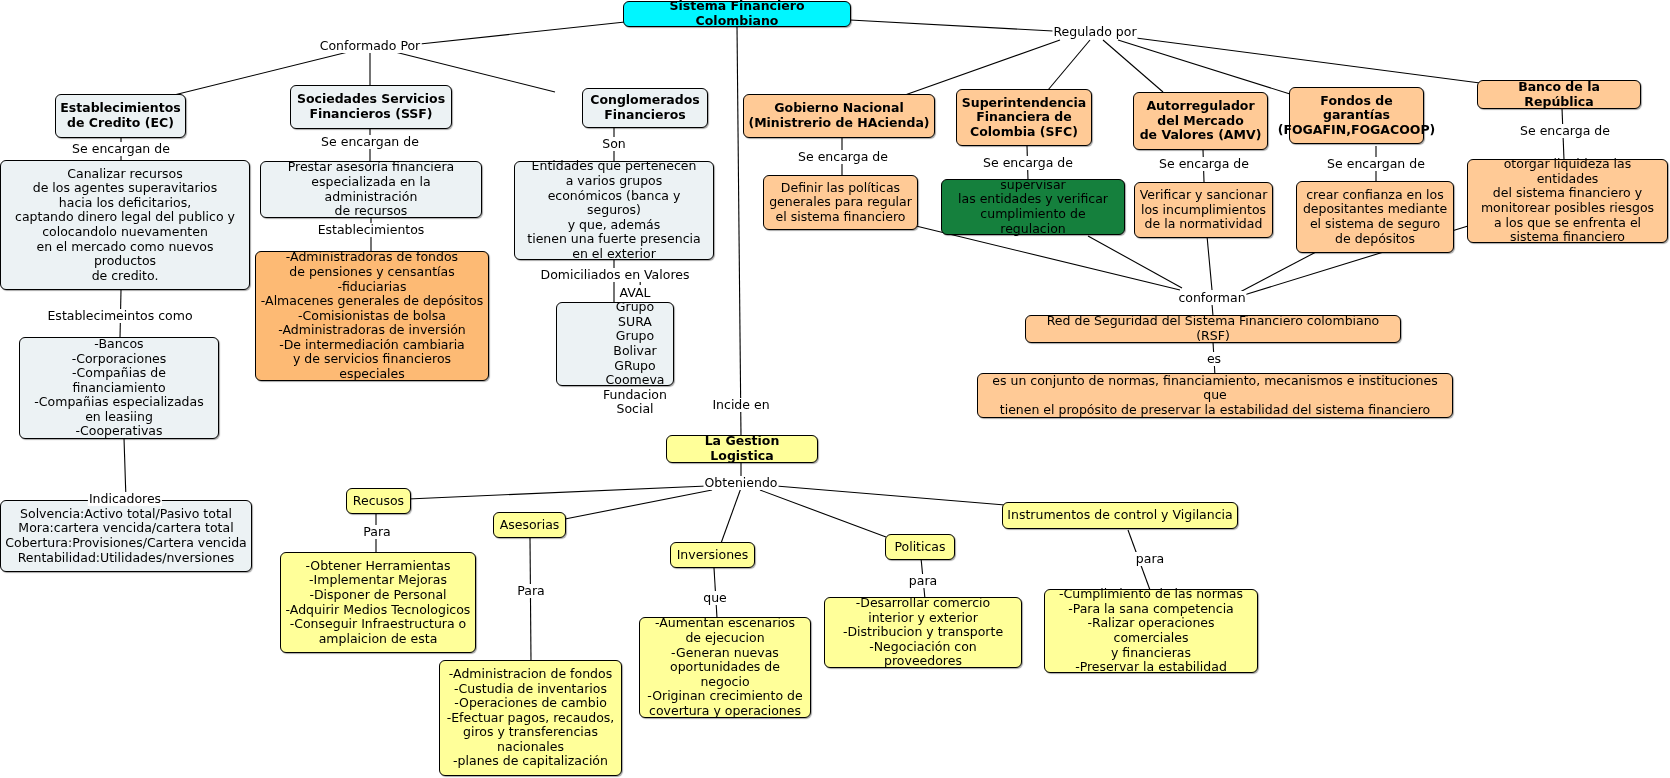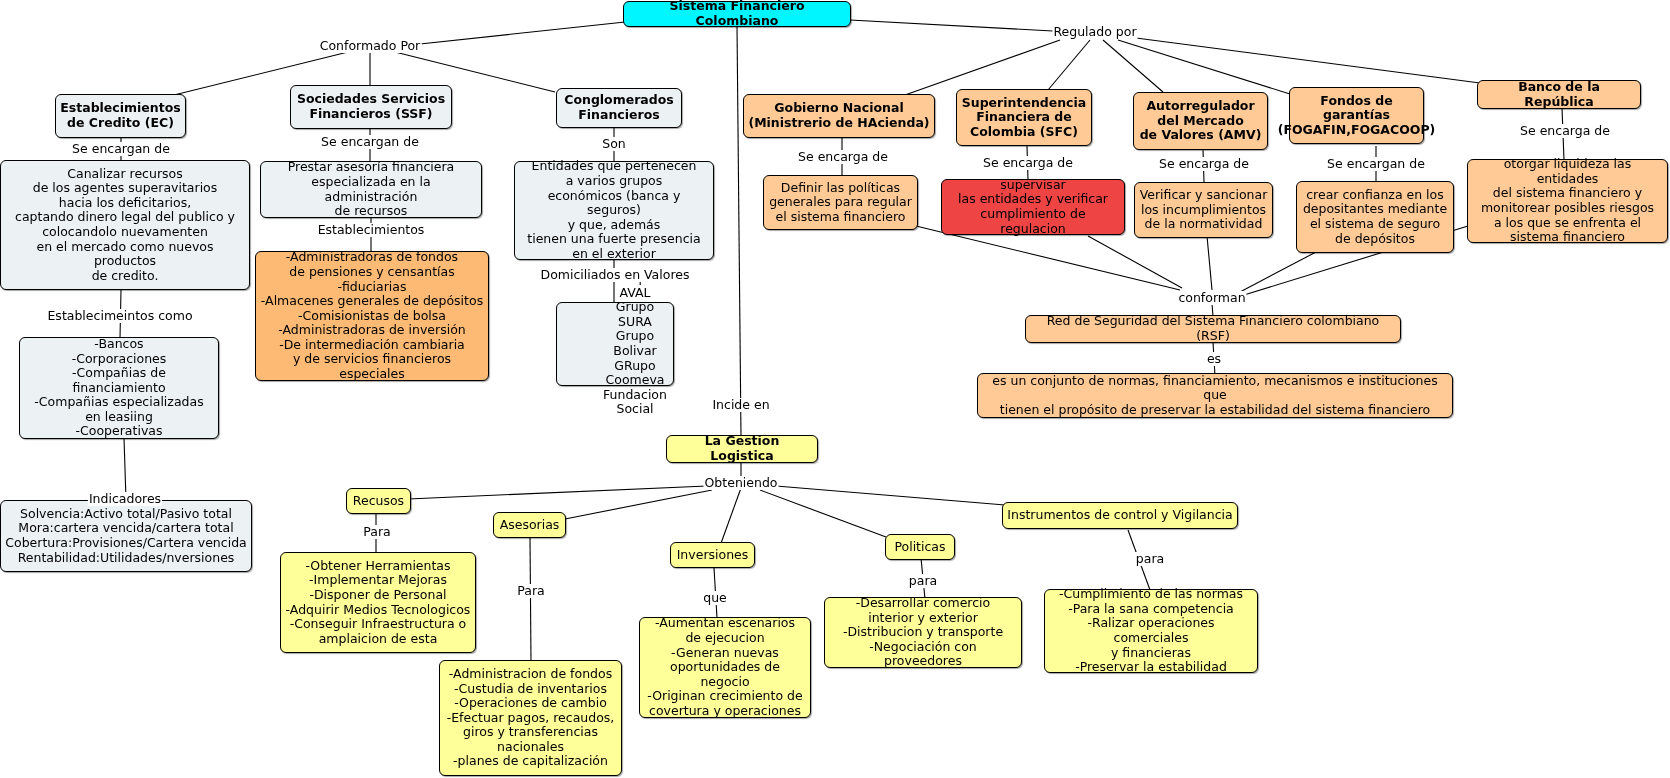--- a/index.html
+++ b/index.html
@@ -104,21 +104,21 @@
 de recursos</div>
 <div class="node blue" style="left: 255px; top: 251px; width: 234px; height: 130px; background: #fdba74;">-Administradoras de fondos
 de pensiones y censantías
 -fiduciarias
 -Almacenes generales de depósitos
 -Comisionistas de bolsa
 -Administradoras de inversión
 -De intermediación cambiaria
 y de servicios financieros especiales</div>
 
-<div class="node blue bold" style="left: 556px; top: 88px; width: 126px; height: 40px; background: rgb(236, 242, 244);">Conglomerados
+<div class="node blue bold" style="left: 582px; top: 88px; width: 126px; height: 40px; background: rgb(236, 242, 244);">Conglomerados
 Financieros</div>
 <div class="node blue" style="left: 514px; top: 161px; width: 200px; height: 99px; background: rgb(236, 242, 244);">Entidades que pertenecen
 a varios grupos
 económicos (banca y seguros)
 y que, además
 tienen una fuerte presencia
 en el exterior</div>
 <div class="node blue" style="left: 556px; top: 302px; width: 118px; height: 84px; background: rgb(236, 242, 244); padding-left: 44px;">Grupo AVAL
 Grupo SURA
 Grupo Bolivar
@@ -127,21 +127,21 @@
 
 <div class="node orange bold" style="left: 743px; top: 94px; width: 192px; height: 44px; background: rgb(255, 202, 150);">Gobierno Nacional
 (Ministrerio de HAcienda)</div>
 <div class="node orange" style="left: 763px; top: 175px; width: 155px; height: 55px; background: rgb(255, 202, 150);">Definir las políticas
 generales para regular
 el sistema financiero</div>
 
 <div class="node orange bold" style="left: 956px; top: 89px; width: 136px; height: 57px; background: rgb(255, 202, 150);">Superintendencia
 Financiera de
 Colombia (SFC)</div>
-<div class="node orange" style="left: 941px; top: 179px; width: 184px; height: 56px; background: #ef4444;">supervisar
+<div class="node orange" style="left: 941px; top: 179px; width: 184px; height: 56px; background: #15803d;">supervisar
 las entidades y verificar
 cumplimiento de regulacion</div>
 
 <div class="node orange bold" style="left: 1133px; top: 92px; width: 135px; height: 58px; background: rgb(255, 202, 150);">Autorregulador
 del Mercado
 de Valores (AMV)</div>
 <div class="node orange" style="left: 1134px; top: 182px; width: 139px; height: 56px; background: rgb(255, 202, 150);">Verificar y sancionar
 los incumplimientos
 de la normatividad</div>
 

